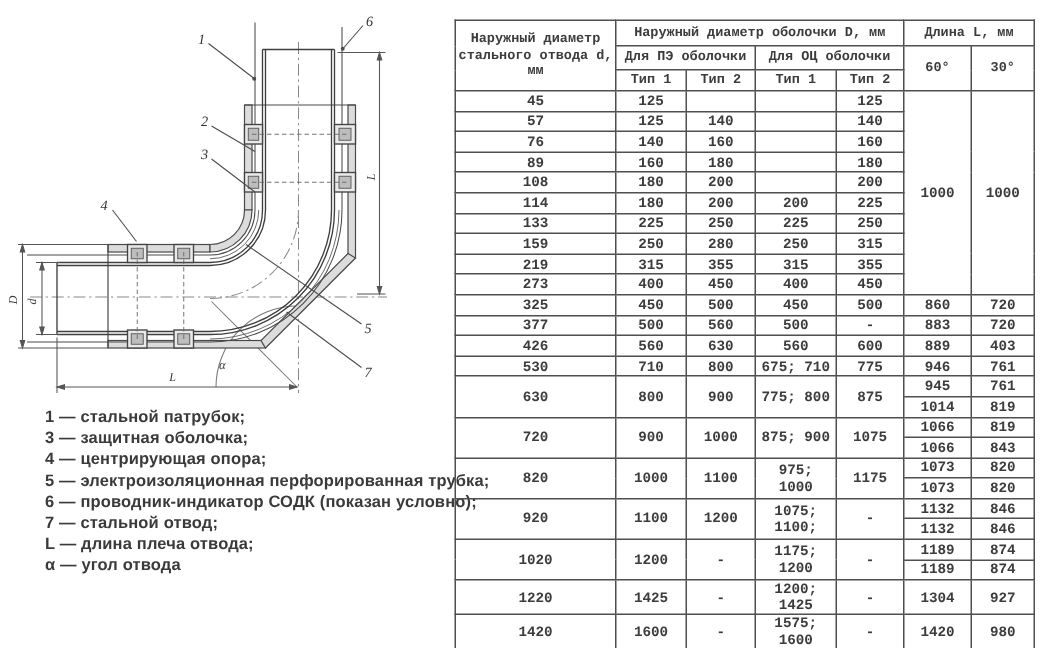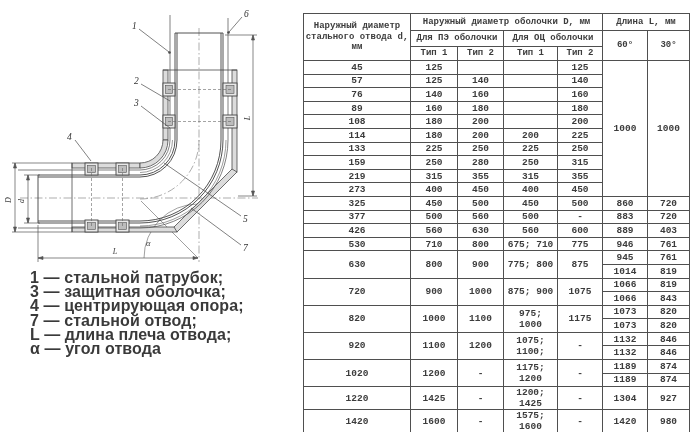--- a/index.html
+++ b/index.html
@@ -1,21 +1,21 @@
 <!DOCTYPE html>
 <html><head>
 <meta charset="utf-8">
 <style>
   html,body{margin:0;padding:0;background:#fff;}
   #page{position:relative;width:700px;height:432px;background:#fff;overflow:hidden;
         font-family:"Liberation Sans",sans-serif;color:#3b3b3b;}
   
   #drawing{position:absolute;left:0;top:0;}
   
-  .legend{position:absolute;left:30px;top:271px;font-size:16px;font-weight:bold;
+  .legend{position:absolute;left:30px;top:271px;font-size:11px;font-weight:bold;
           color:#3a3a3a;line-height:14.2px;letter-spacing:.1px;}
   
   .spec{position:absolute;left:303px;top:13px;border-collapse:collapse;table-layout:fixed;
         font-size:9.5px;font-weight:bold;color:#3c3c3c;font-family:Liberation Mono, monospace;}
   .spec th,.spec td{border:1px solid #4f4f4f;text-align:center;vertical-align:middle;
         padding:0 1px;white-space:pre-line;}
   .spec th{font-size:9px;line-height:10.5px;}
   .spec td{height:12.6px;line-height:11px;}
   .hr1 th{height:16px;}
   .hr2 th{height:15px;}
@@ -147,20 +147,22 @@
       <text x="243" y="222">5</text>
       <text x="244" y="17">6</text>
       <text x="243" y="251">7</text>
     </g>
   </svg>
 
   <div class="legend">
       <div class="legend-line">1 — стальной патрубок;</div>
       <div class="legend-line">3 — защитная оболочка;</div>
       <div class="legend-line">4 — центрирующая опора;</div>
+      <div class="legend-line">5 — электроизоляционная перфорированная трубка;</div>
+      <div class="legend-line">6 — проводник-индикатор СОДК (показан условно);</div>
       <div class="legend-line">7 — стальной отвод;</div>
       <div class="legend-line">L — длина плеча отвода;</div>
       <div class="legend-line">α — угол отвода</div>
     </div>
 
   <table class="spec">
     <colgroup>
       <col style="width:107px">
         <col style="width:47px">
         <col style="width:46px">

